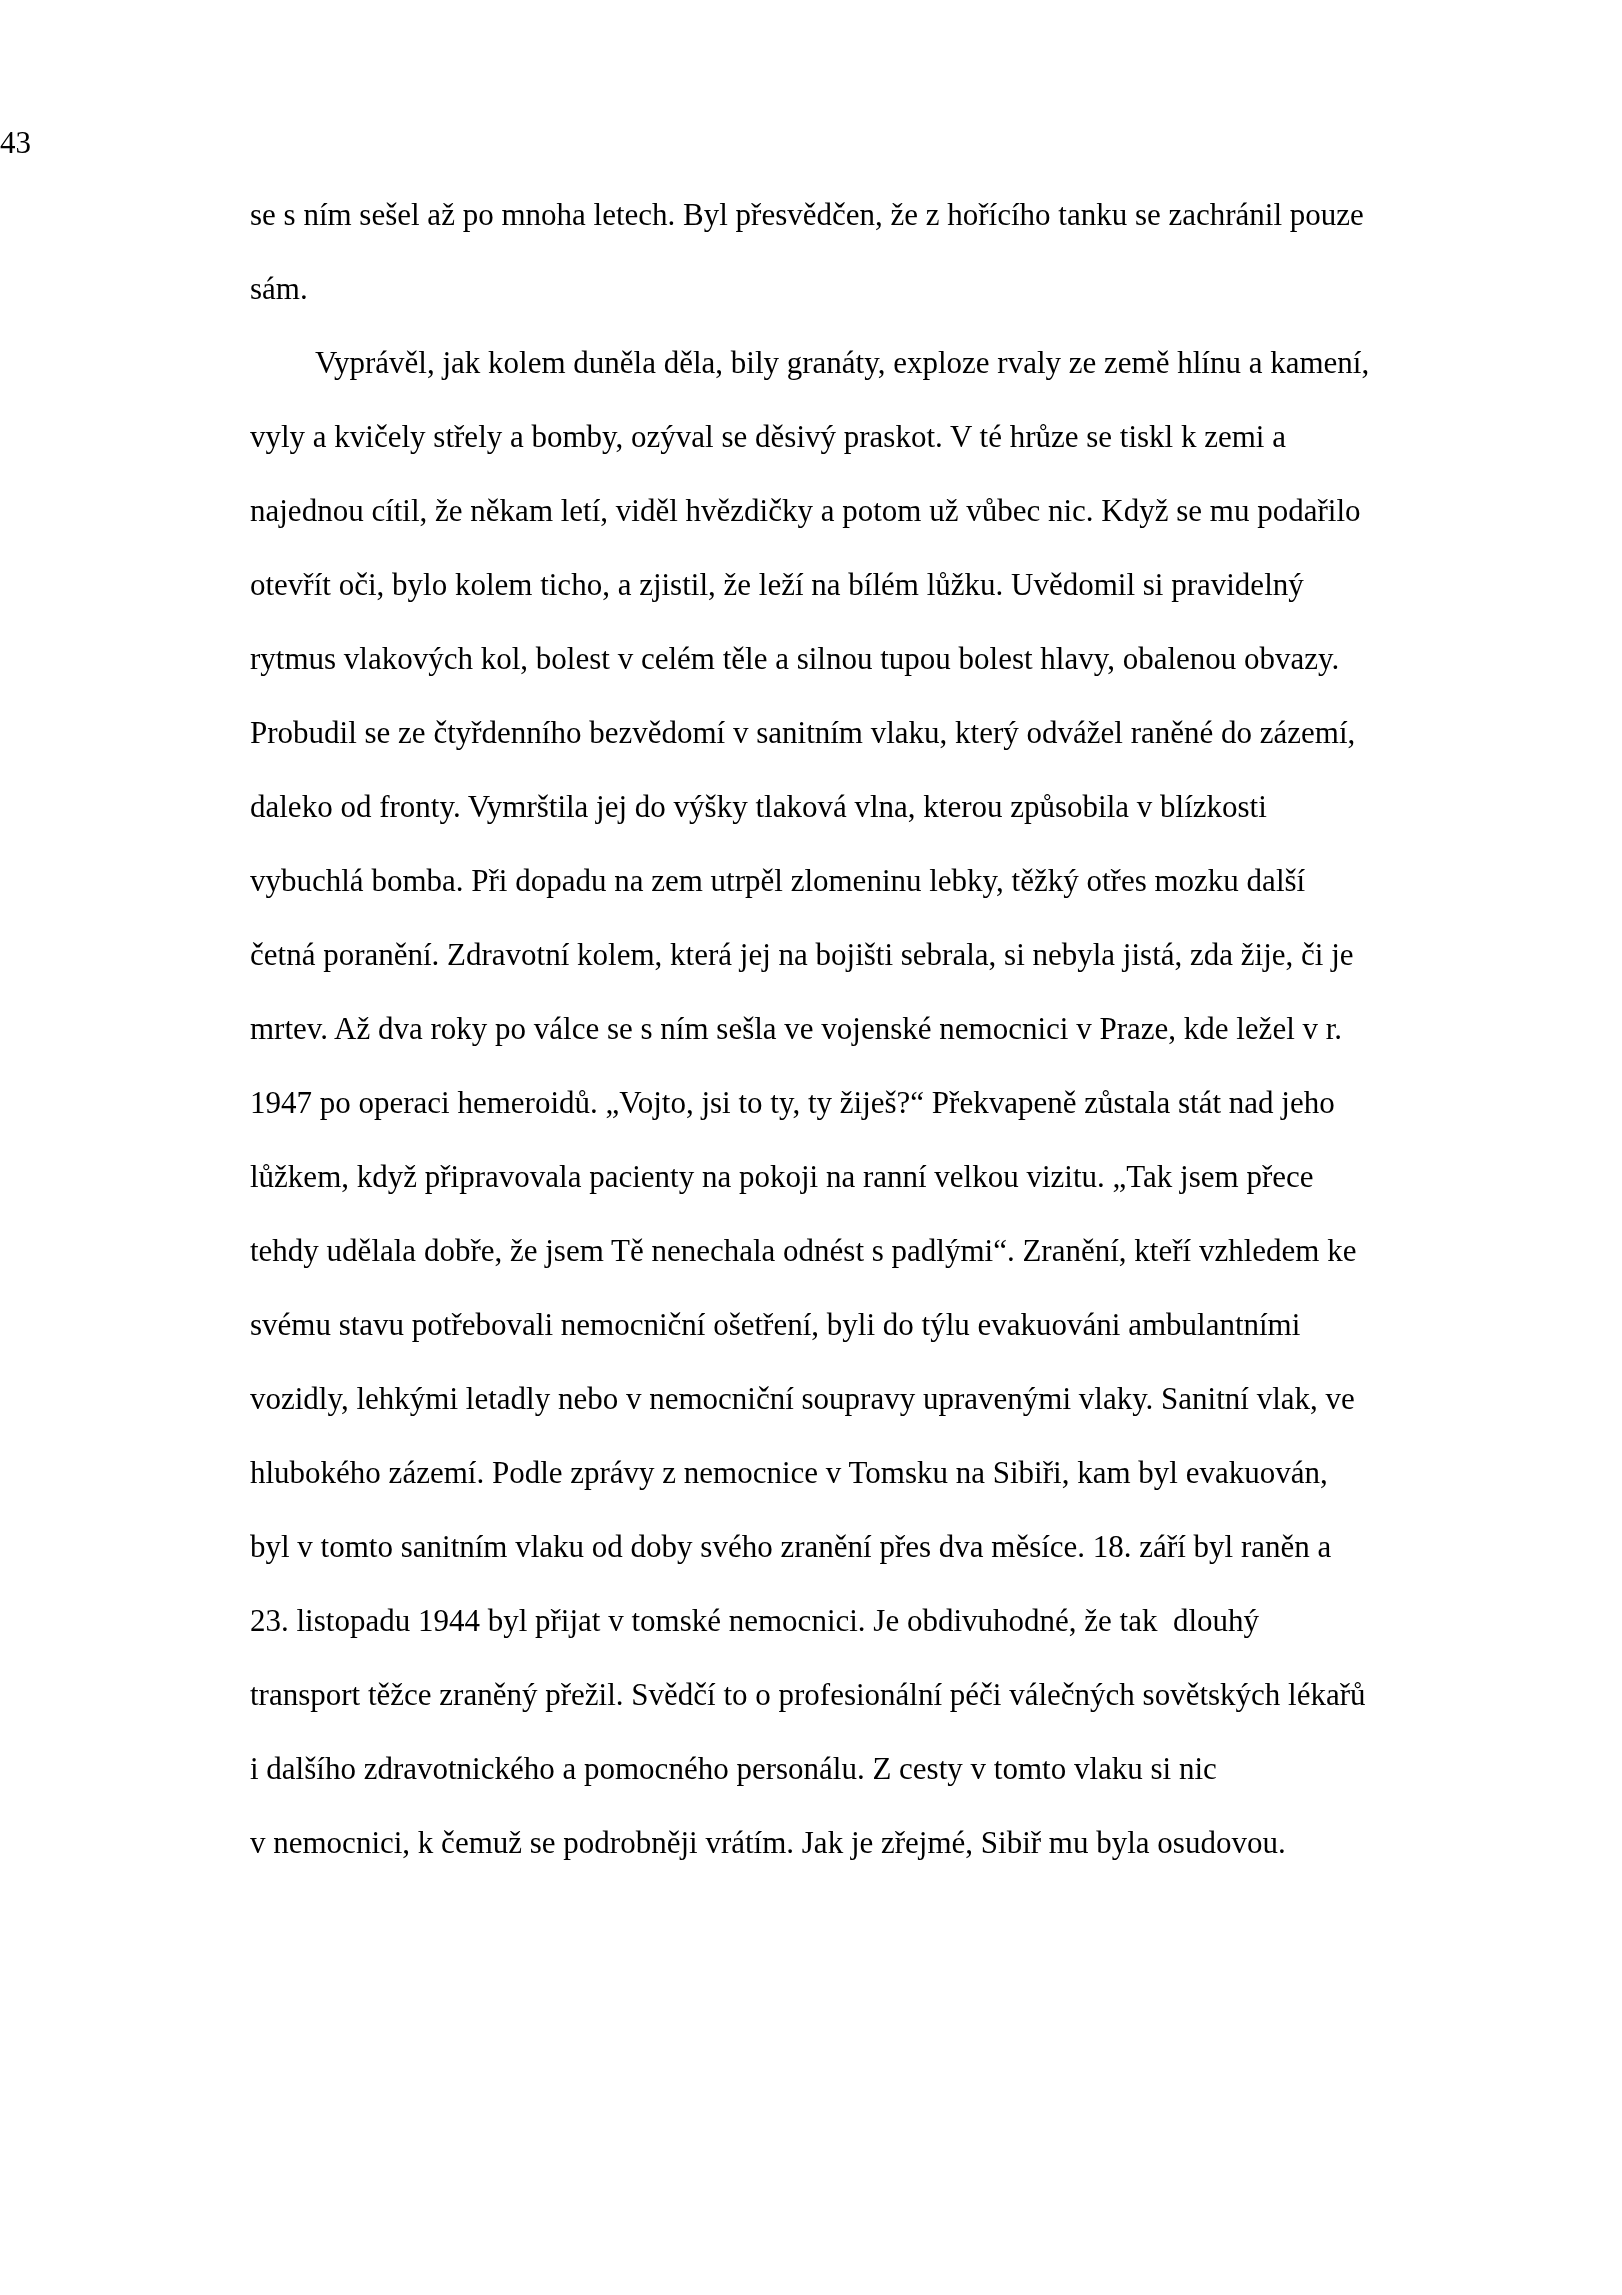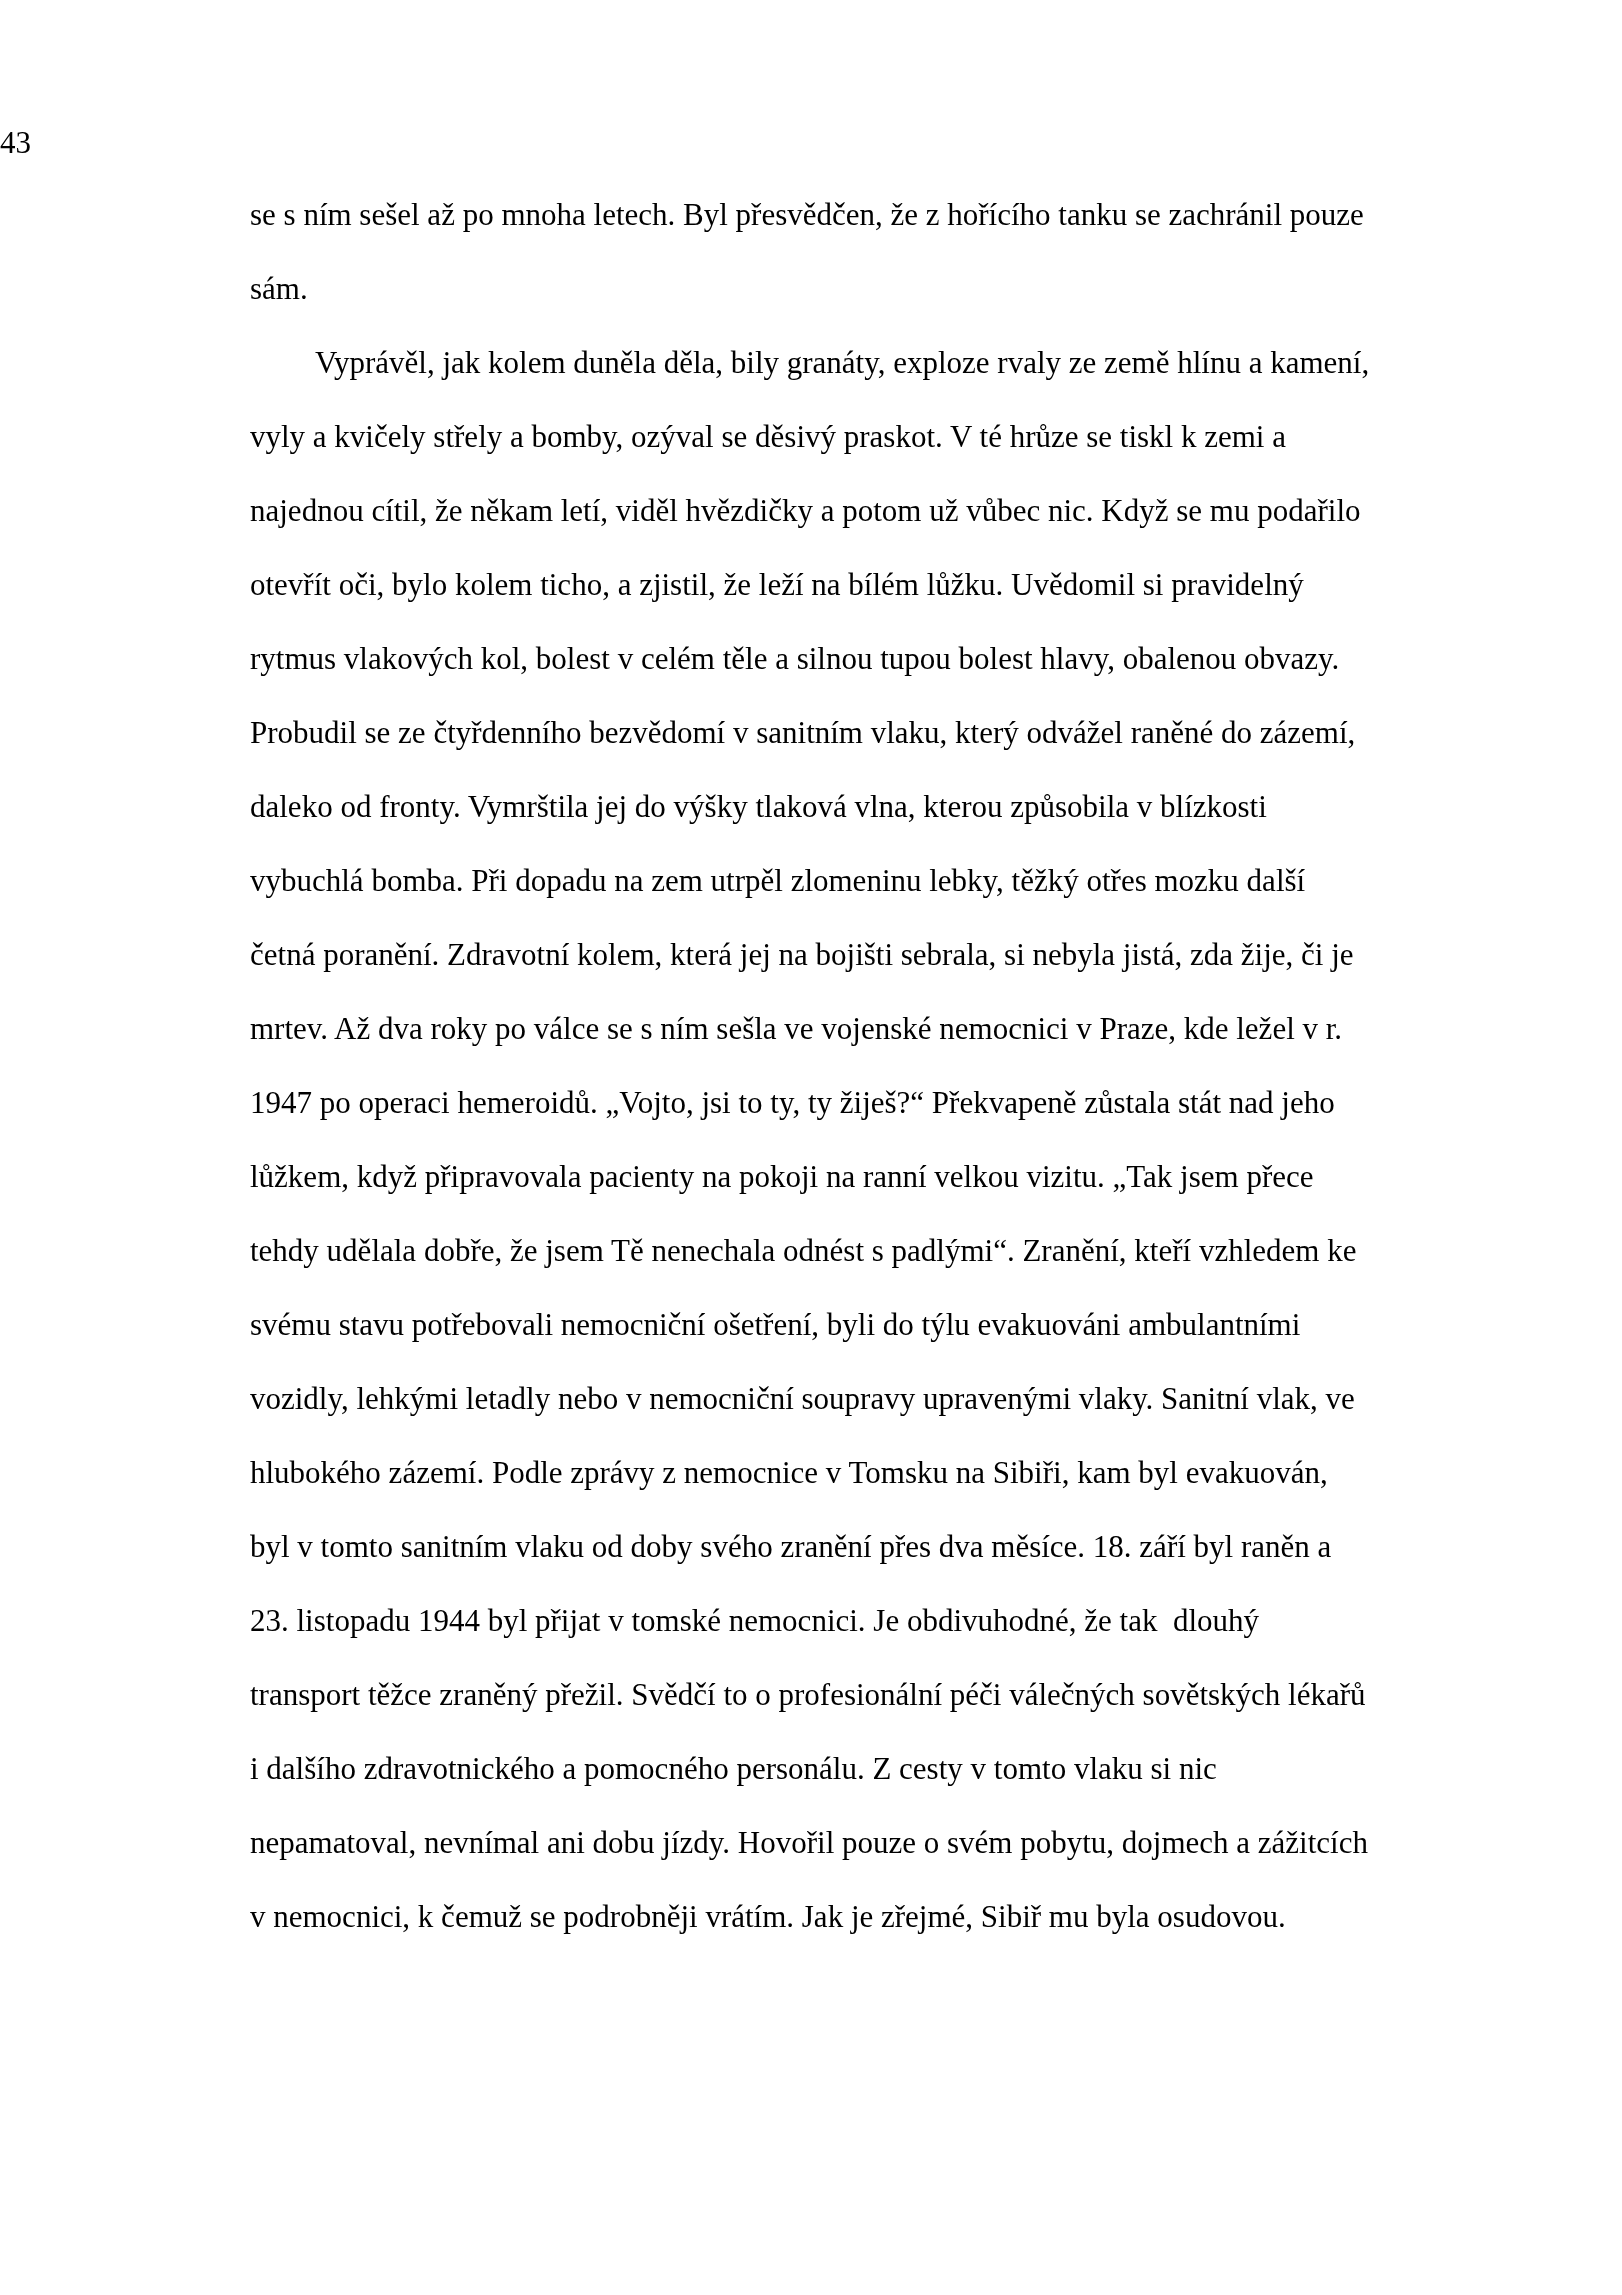--- a/index.html
+++ b/index.html
@@ -74,18 +74,17 @@
     <div class="line">1947 po operaci hemeroidů. „Vojto, jsi to ty, ty žiješ?“ Překvapeně zůstala stát nad jeho</div>
     <div class="line">lůžkem, když připravovala pacienty na pokoji na ranní velkou vizitu. „Tak jsem přece</div>
     <div class="line">tehdy udělala dobře, že jsem Tě nenechala odnést s padlými“. Zranění, kteří vzhledem ke</div>
     <div class="line">svému stavu potřebovali nemocniční ošetření, byli do týlu evakuováni ambulantními</div>
     <div class="line">vozidly, lehkými letadly nebo v nemocniční soupravy upravenými vlaky. Sanitní vlak, ve</div>
     <div class="line">hlubokého zázemí. Podle zprávy z nemocnice v Tomsku na Sibiři, kam byl evakuován,</div>
     <div class="line">byl v tomto sanitním vlaku od doby svého zranění přes dva měsíce. 18. září byl raněn a</div>
     <div class="line">23. listopadu 1944 byl přijat v tomské nemocnici. Je obdivuhodné, že tak  dlouhý</div>
     <div class="line">transport těžce zraněný přežil. Svědčí to o profesionální péči válečných sovětských lékařů</div>
     <div class="line">i dalšího zdravotnického a pomocného personálu. Z cesty v tomto vlaku si nic</div>
-    <div class="line">nepamatoval, nevnímal ani dobu jízdy. Hovořil pouze o svém pobytu, dojmech a zážitcích</div>
     <div class="line">v nemocnici, k čemuž se podrobněji vrátím. Jak je zřejmé, Sibiř mu byla osudovou.</div>
   </div>
 
 </div>
 
 
 </body></html>

